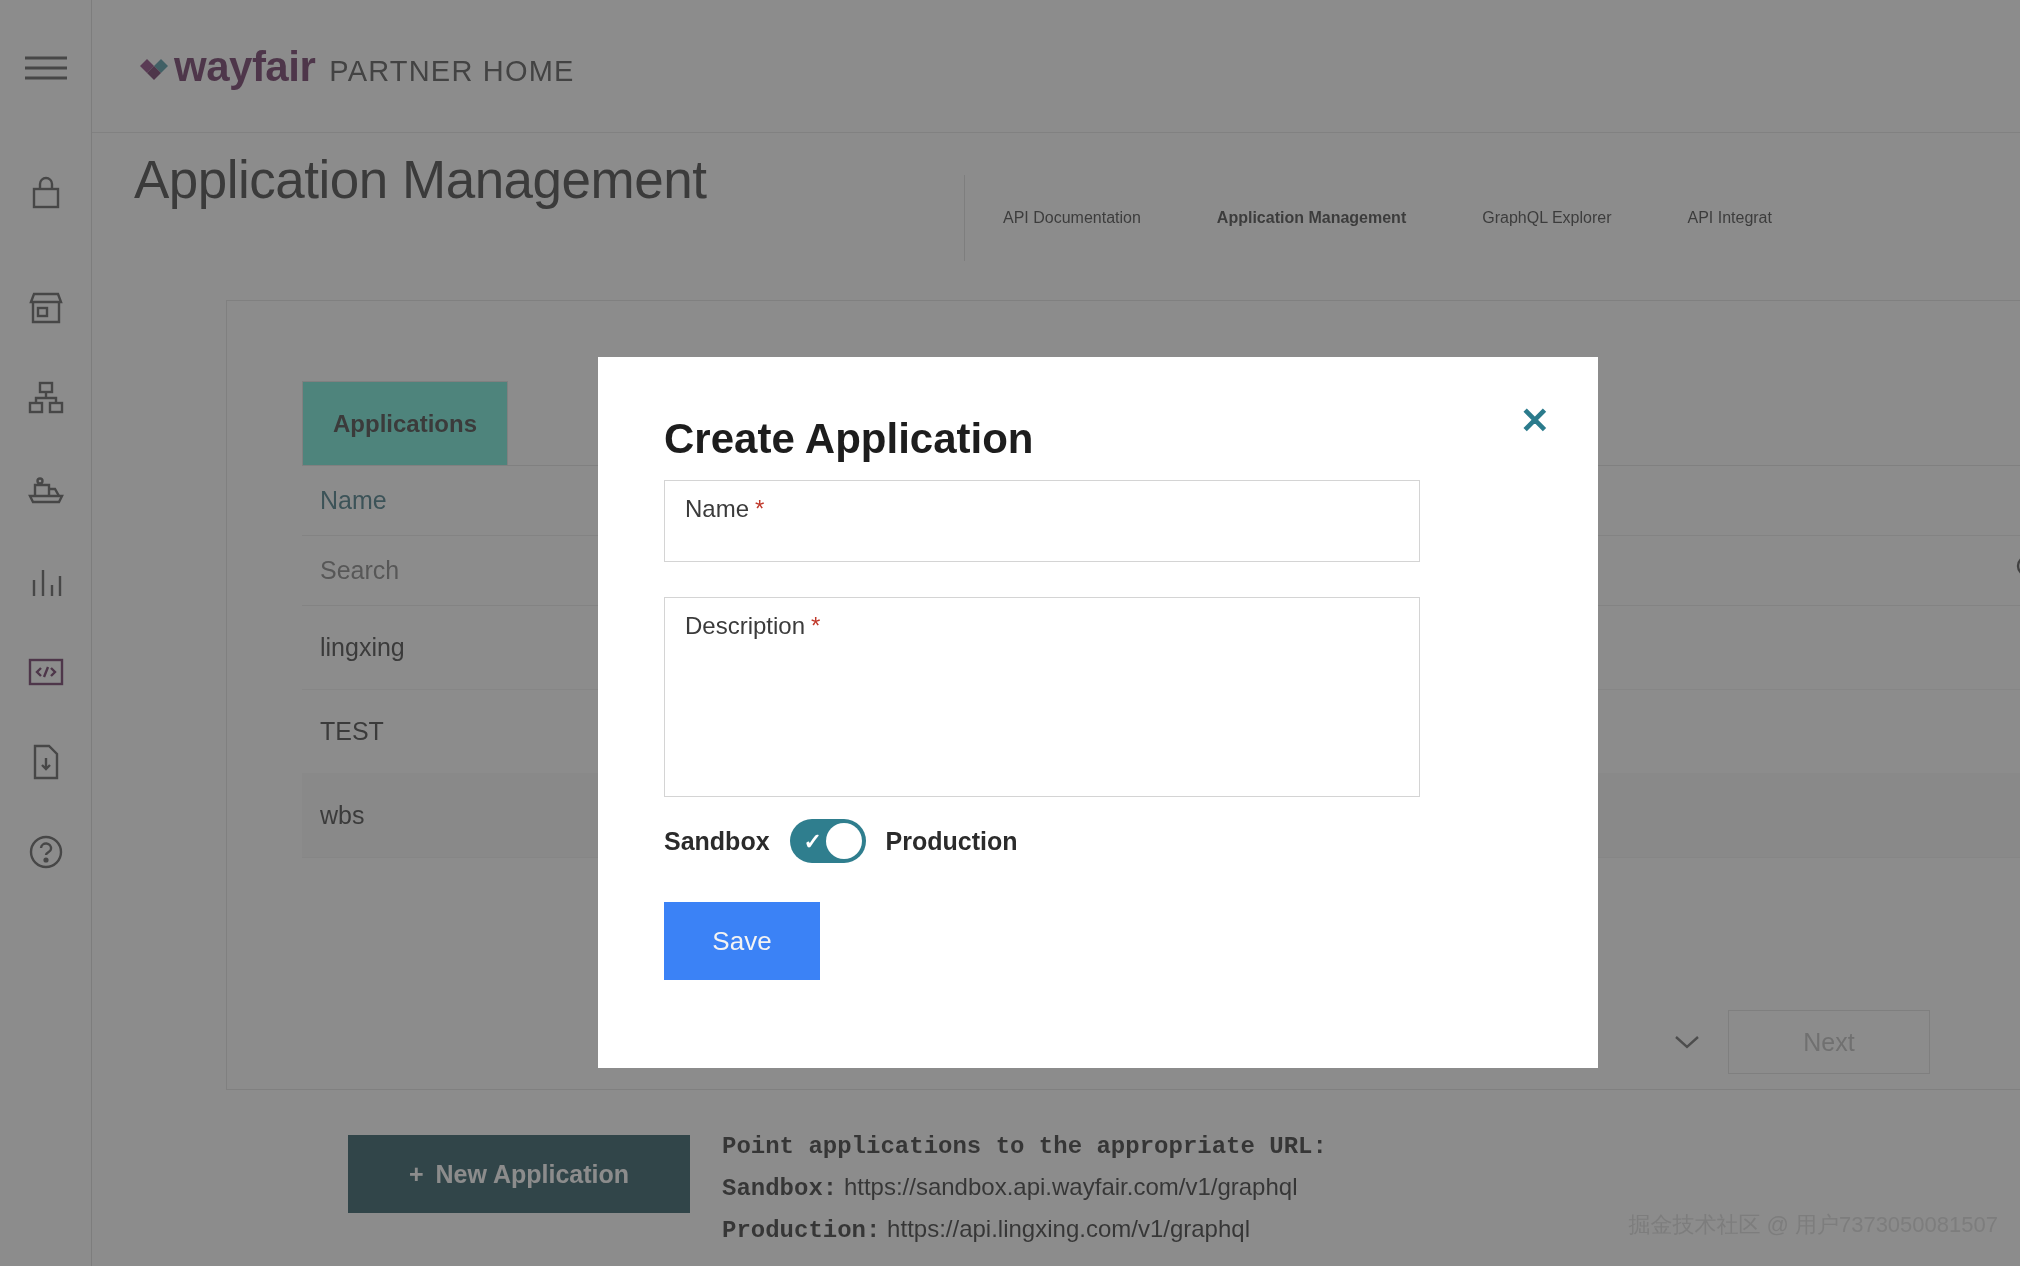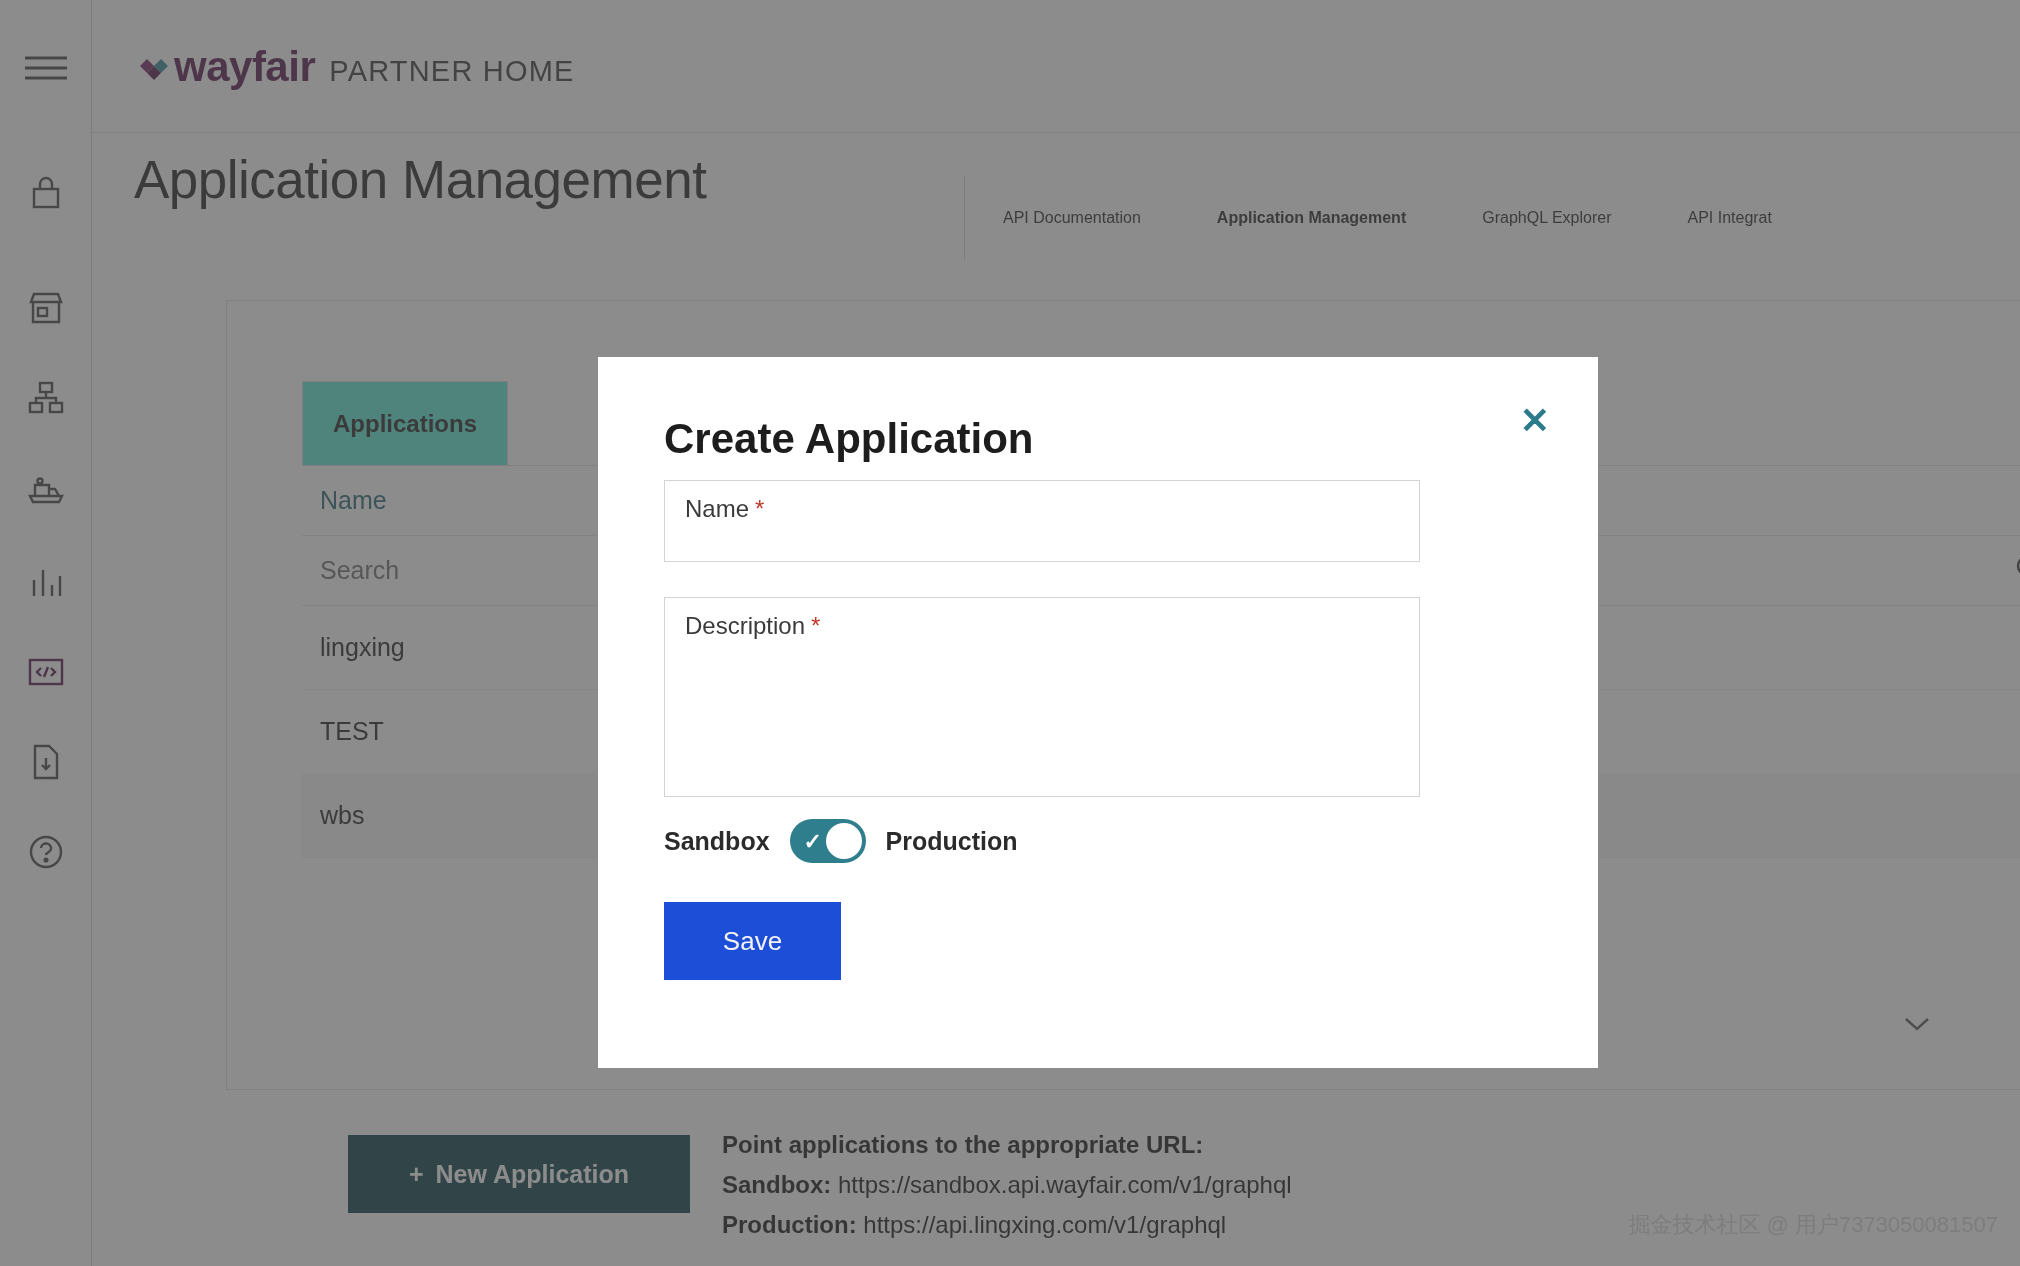--- a/index.html
+++ b/index.html
@@ -257,21 +257,21 @@
   }
 
   .urls {
     position: absolute;
     left: 630px;
     top: 1125px;
     font-size: 24px;
     color: #1f1f1f;
     line-height: 40px;
   }
-  .urls b { font-weight: bold; }
+  .urls b { font-weight: bold; font-family: Liberation Mono, monospace; }
 
   .watermark {
     position: absolute;
     right: 22px;
     bottom: 26px;
     font-size: 22px;
     color: #7d7d7d;
   }
 
   
@@ -364,23 +364,23 @@
     top: 10px;
     color: #ffffff;
     font-size: 22px;
     font-weight: bold;
   }
 
   .save-btn {
     position: absolute;
     left: 66px;
     top: 545px;
-    width: 177px;
+    width: 156px;
     height: 78px;
-    background: #1d4ed8;
+    background: #3b82f6;
     color: #f3f3f3;
     font-size: 26px;
     display: flex;
     align-items: center;
     justify-content: center;
   }
 </style>
 </head>
 <body>
 
@@ -520,20 +520,21 @@
 
     <div class="pager">
       <div class="pager-select">
         <span></span>
         <span class="chev">
           <svg width="26" height="16" viewBox="0 0 26 16" fill="none" stroke="#5a5a5a" stroke-width="2.4">
             <path d="M2 3 L13 13 L24 3"></path>
           </svg>
         </span>
       </div>
+      <div class="next-btn">Next</div>
     </div>
 
     <div class="new-app-btn">
       <span>+</span>
       <span>New Application</span>
     </div>
 
     <div class="urls">
       <div><b>Point applications to the appropriate URL:</b></div>
       <div>

